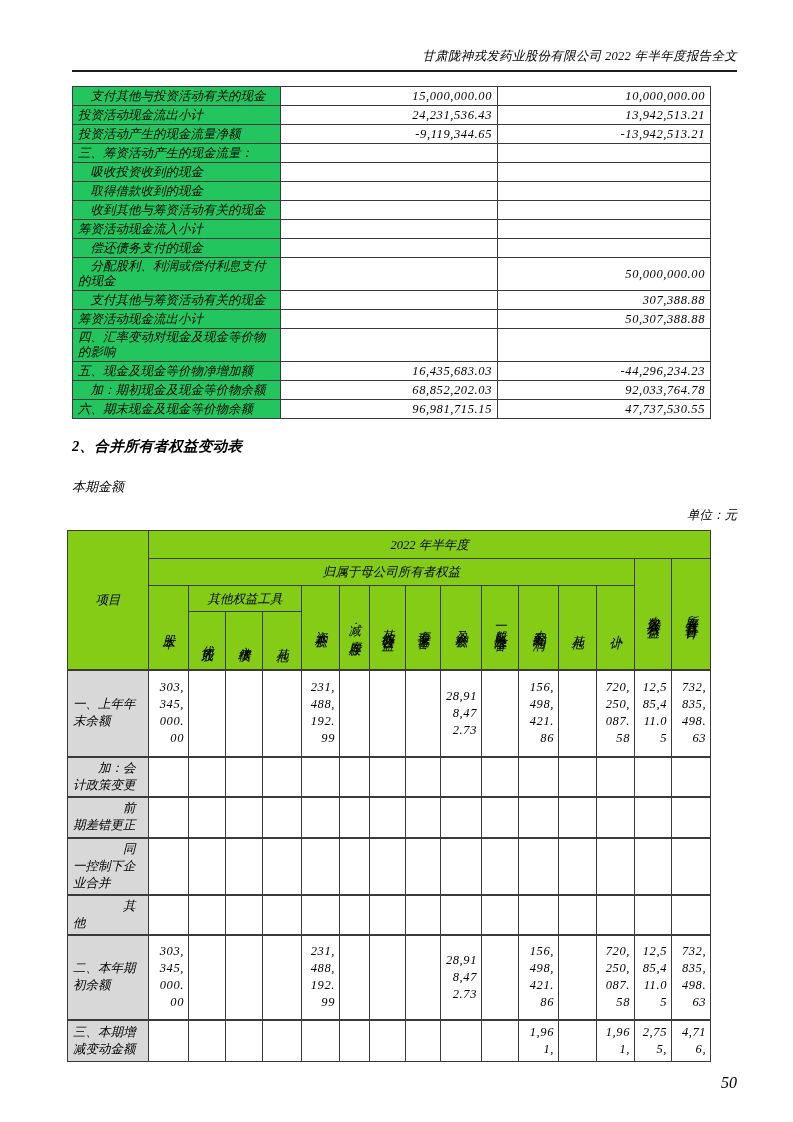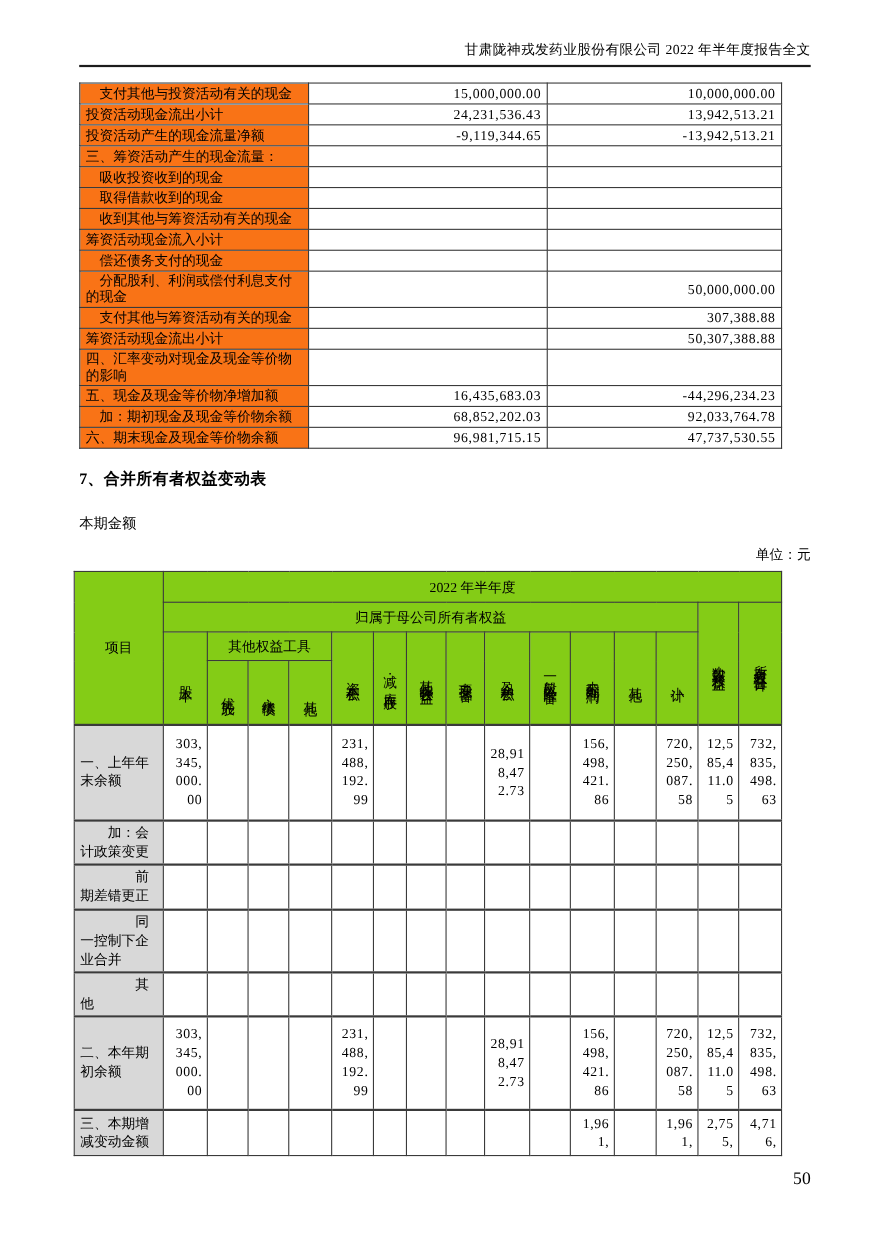--- a/index.html
+++ b/index.html
@@ -1,27 +1,27 @@
 <!DOCTYPE html>
 <html><head>
 <meta charset="utf-8">
 <style>
   html,body{margin:0;padding:0;background:#ffffff;}
   body{width:793px;height:1122px;font-family:"Liberation Serif","DejaVu Serif",serif;color:#000;}
   .page{position:relative;width:793px;height:1122px;overflow:hidden;background:#fff;}
-  .content{position:absolute;left:72px;top:37px;width:665px;}
+  .content{position:absolute;left:72px;top:48px;width:665px;font-style:italic;}
 
   .doc-header{text-align:right;font-size:12.5px;letter-spacing:.3px;padding-bottom:5px;border-bottom:2px solid #1c1c1c;}
 
   table{border-collapse:collapse;table-layout:fixed;}
 
   
   .cashflow{width:638px;margin-top:14px;font-size:12.5px;}
   .cashflow td{border:1px solid #3a3a3a;padding:1px 5px;height:16px;line-height:15px;vertical-align:middle;overflow:hidden;}
-  .cashflow td.lbl{background:#f97316;text-align:left;}
+  .cashflow td.lbl{background:#22c55e;text-align:left;}
   .cashflow td.num{text-align:right;letter-spacing:.6px;white-space:nowrap;}
   .ind{text-indent:1em;}
   .cashflow{border:1.5px solid #1c1c1c;}
 
   
   .section-heading{font-size:14.5px;font-weight:bold;margin:18px 0 0 0;letter-spacing:.3px;}
   .period-label{font-size:13px;margin-top:22px;}
   .unit-label{font-size:12.5px;text-align:right;margin-top:11px;}
 
   
@@ -126,21 +126,21 @@
             <td class="num">92,033,764.78</td>
           </tr>
         <tr>
             <td class="lbl">六、期末现金及现金等价物余额</td>
             <td class="num">96,981,715.15</td>
             <td class="num">47,737,530.55</td>
           </tr>
       </tbody>
     </table>
 
-    <h3 class="section-heading">7、合并所有者权益变动表</h3>
+    <h3 class="section-heading">2、合并所有者权益变动表</h3>
     <div class="period-label">本期金额</div>
     <div class="unit-label">单位：元</div>
 
     <table class="equity">
       <colgroup>
         <col style="width:81px">
           <col style="width:40px">
           <col style="width:37px">
           <col style="width:37px">
           <col style="width:39px">

